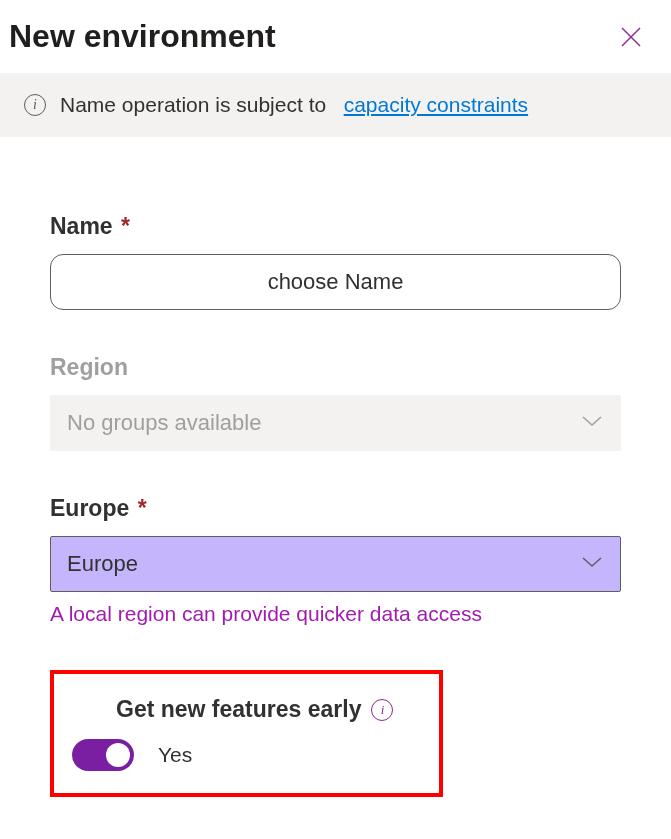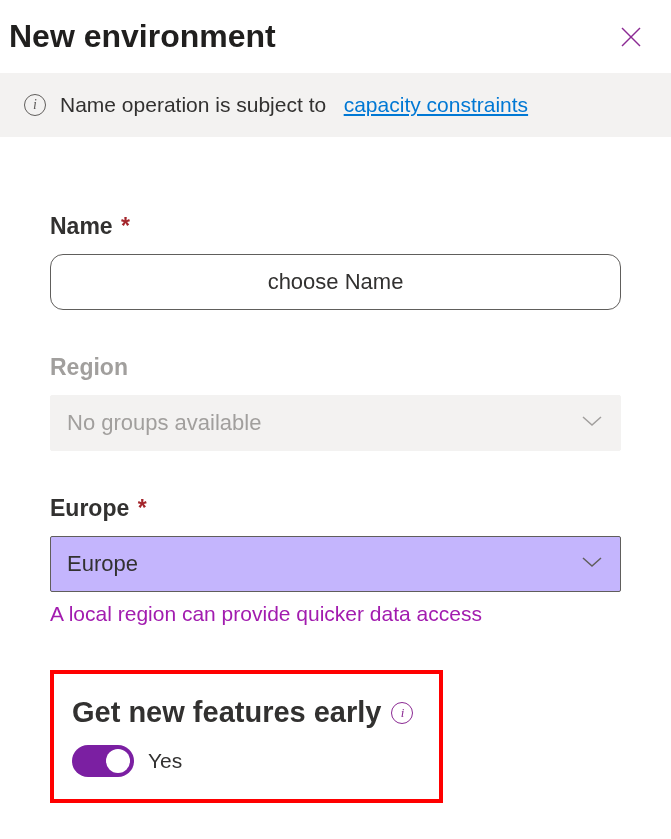--- a/index.html
+++ b/index.html
@@ -138,42 +138,43 @@
       margin-top: 8px;
       width: 393px;
     }
     .features-label-row {
       display: flex;
       align-items: center;
       gap: 10px;
       margin-bottom: 16px;
     }
     .features-label {
-      font-size: 29px;
+      font-size: 23px;
       font-weight: 600;
       color: #323130;
+      margin-left: 44px;
     }
     .info-icon-purple {
       width: 22px;
       height: 22px;
       border: 1.5px solid #8b2a93;
       border-radius: 50%;
       display: flex;
       align-items: center;
       justify-content: center;
       font-size: 13px;
       font-style: italic;
       font-family: Georgia, serif;
       color: #8b2a93;
       cursor: pointer;
     }
     .toggle-row {
       display: flex;
       align-items: center;
-      gap: 14px;
+      gap: 24px;
     }
     .toggle {
       width: 62px;
       height: 32px;
       background: #7b1fa2;
       border-radius: 16px;
       position: relative;
       cursor: pointer;
     }
     .toggle-knob {

